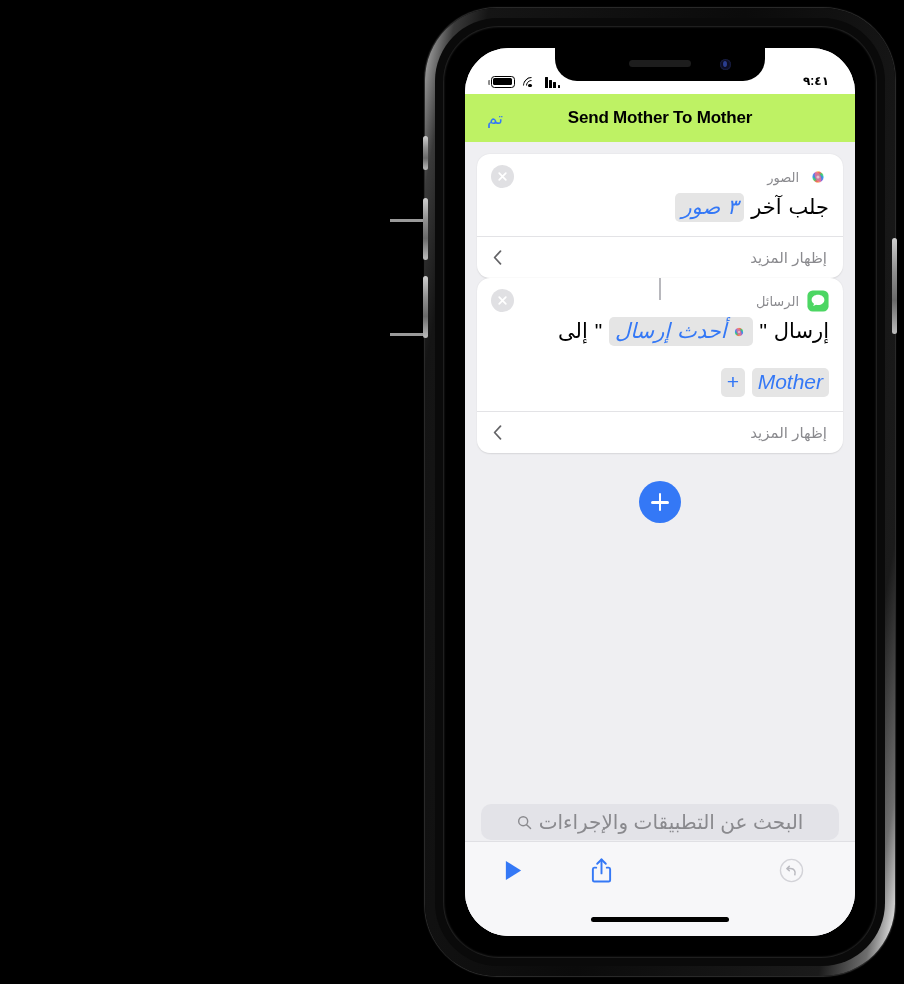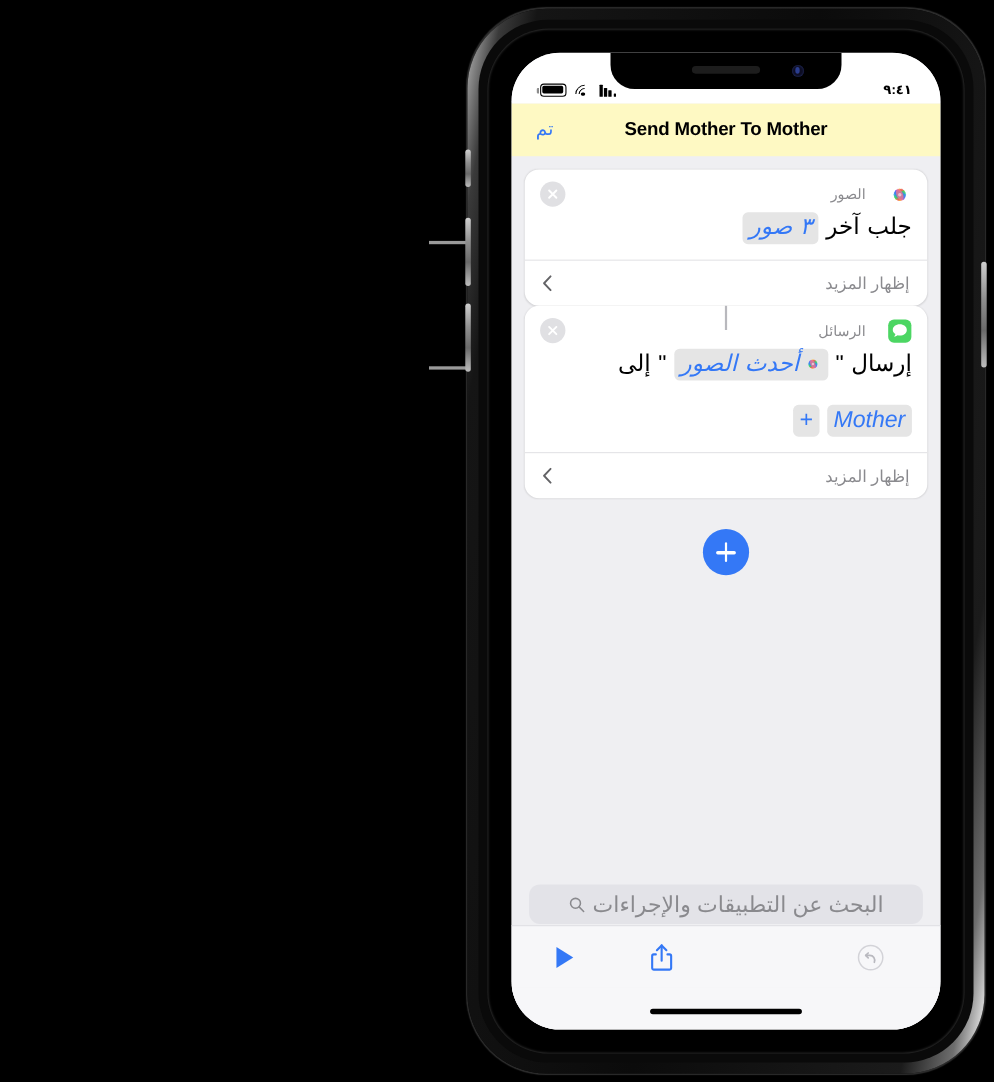--- a/index.html
+++ b/index.html
@@ -81,41 +81,41 @@
     border:0;background:#000;border-radius:50%;}
   .ic-signal{display:flex;align-items:flex-end;gap:1.6px;height:12px;}
   .ic-signal b{width:2.6px;background:#000;border-radius:.5px;display:block;}
   .ic-signal b:nth-child(1){height:11px;}
   .ic-signal b:nth-child(2){height:8.5px;}
   .ic-signal b:nth-child(3){height:6px;}
   .ic-signal b:nth-child(4){height:3.5px;}
 
   
   .navbar{
-    position:absolute;top:46px;left:0;right:0;height:48px;background:#fef9c3;
+    position:absolute;top:46px;left:0;right:0;height:48px;background:#bef264;
     display:flex;align-items:center;justify-content:center;z-index:4;
   }
   .nav-title{font-size:17px;font-weight:700;color:#000;letter-spacing:-.2px;}
   .nav-done{position:absolute;left:22px;top:50%;transform:translateY(-50%);
     font-size:17px;color:#3478f6;direction:rtl;}
 
   
   .content{position:absolute;top:94px;left:0;right:0;bottom:0;background:#efeff2;direction:rtl;}
 
   .cards{padding:12px 12px 0 12px;}
   .card{
     background:#fff;border-radius:13px;overflow:hidden;position:relative;
     box-shadow:0 .5px 1.5px rgba(0,0,0,.10);
   }
   .connector{position:absolute;left:50%;transform:translateX(-50%);
     width:2px;height:22px;background:#b8b8bd;z-index:1;}
 
   .card-head{
     display:flex;align-items:center;justify-content:flex-start;
-    padding:12px 14px 2px 14px;gap:20px;position:relative;
+    padding:12px 14px 2px 14px;gap:8px;position:relative;
   }
   .app-icon{width:22px;height:22px;border-radius:5px;flex:0 0 auto;position:relative;}
   .app-name{font-size:13px;color:#8a8a8e;}
   .close-btn{
     position:absolute;left:14px;top:11px;width:23px;height:23px;border-radius:50%;
     background:#e0e0e3;display:flex;align-items:center;justify-content:center;
   }
   .close-btn svg{width:11px;height:11px;display:block;}
 
   .card-body{padding:2px 14px 14px 14px;text-align:right;}
@@ -290,21 +290,21 @@
                           <ellipse rx="13" ry="26" fill="#f9c02c"></ellipse>
                           <ellipse rx="13" ry="26" fill="#78d64b" transform="rotate(45)"></ellipse>
                           <ellipse rx="13" ry="26" fill="#4ab8f0" transform="rotate(90)"></ellipse>
                           <ellipse rx="13" ry="26" fill="#7a5cf0" transform="rotate(135)"></ellipse>
                           <ellipse rx="13" ry="26" fill="#f05c5c" transform="rotate(22)" opacity=".85"></ellipse>
                           <ellipse rx="13" ry="26" fill="#2fd07a" transform="rotate(67)" opacity=".8"></ellipse>
                           <ellipse rx="13" ry="26" fill="#3f7ef0" transform="rotate(112)" opacity=".8"></ellipse>
                           <ellipse rx="13" ry="26" fill="#f0748f" transform="rotate(157)" opacity=".8"></ellipse>
                           <circle r="7" fill="#fdfdfd" opacity=".55"></circle>
                         </g>
-                      </svg></span><span>أحدث الصور</span></span>
+                      </svg></span><span>أحدث إرسال</span></span>
                     <span>" إلى</span>
                   </div>
                   <div class="line" style="margin-top:20px;">
                     <span class="tok">Mother</span>
                     <span class="tok">+</span>
                   </div>
                 </div>
                 <div class="card-foot">
                   <span class="foot-label">إظهار المزيد</span>
                   <span class="chev">

